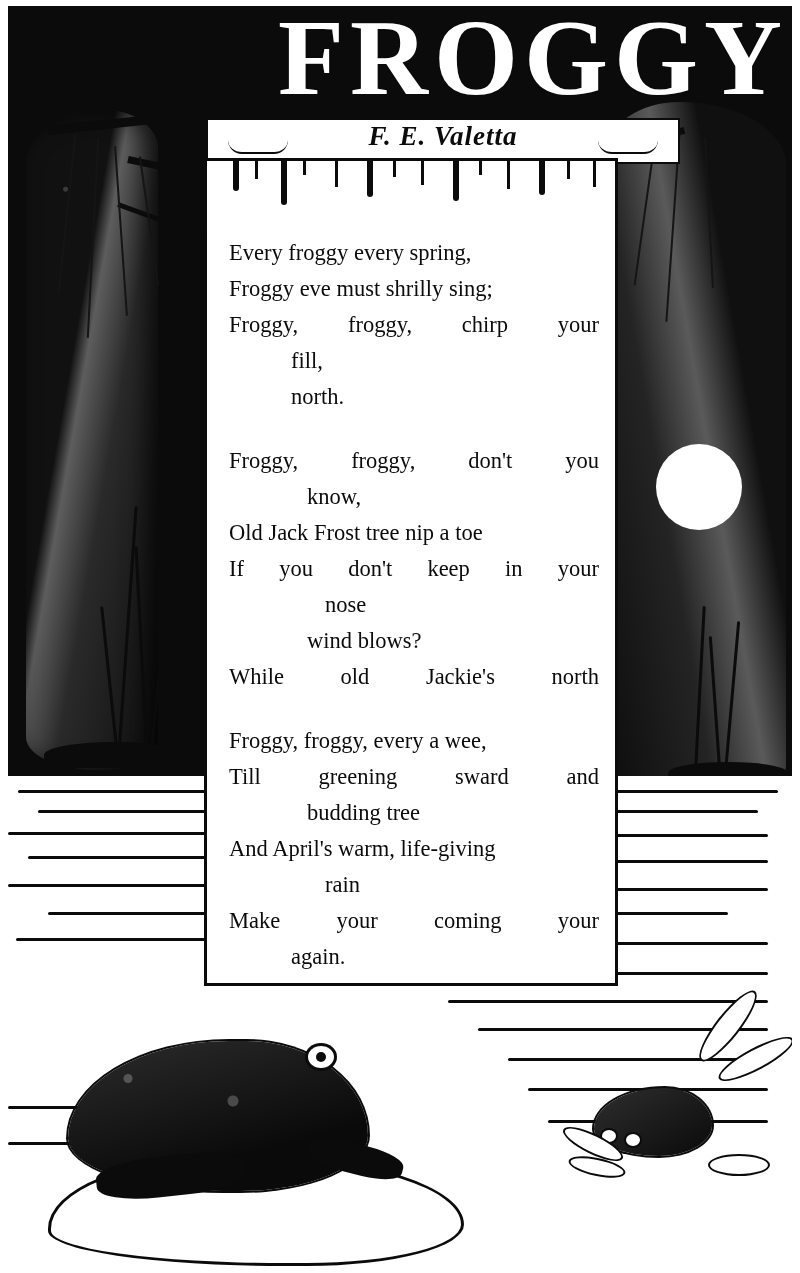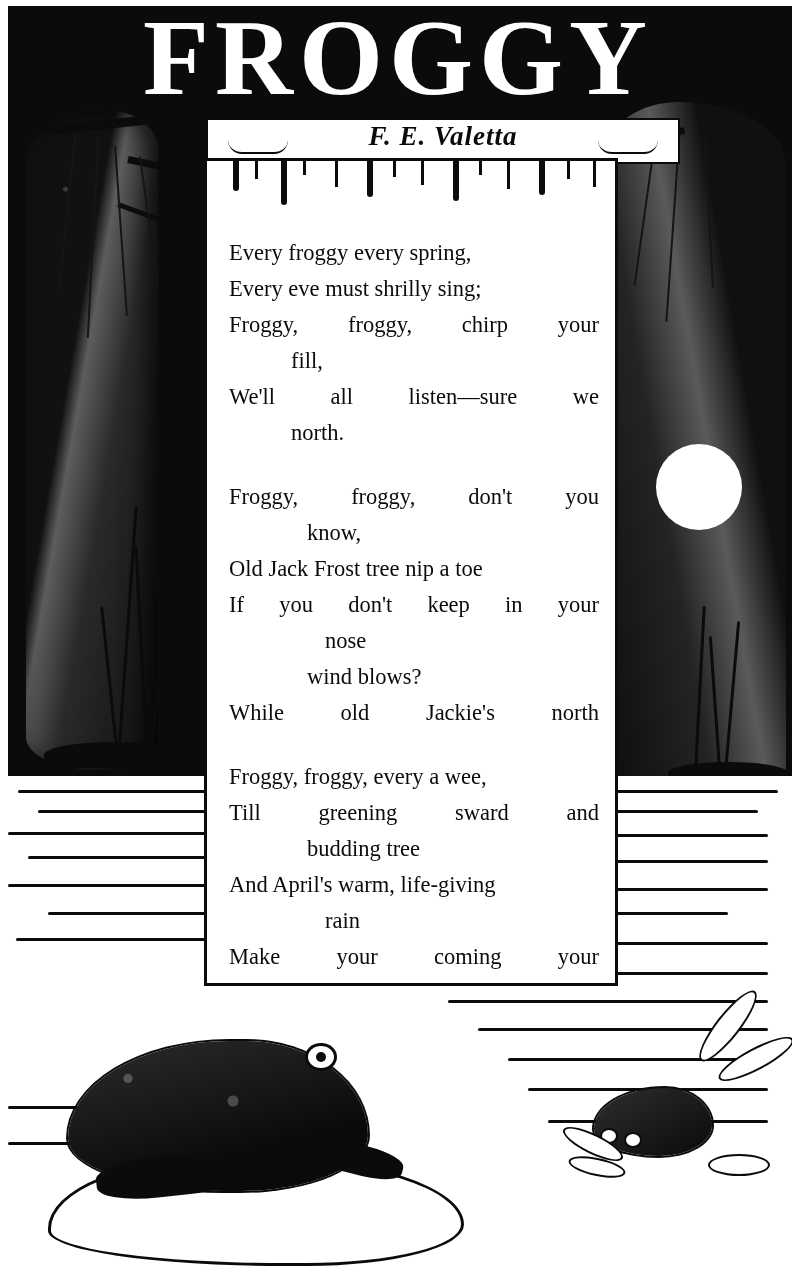--- a/index.html
+++ b/index.html
@@ -37,21 +37,21 @@
     top: 0;
     width: 784px;
     height: 118px;
     overflow: hidden;
   }
   .title-text {
     position: absolute;
     left: 0;
     top: -6px;
     width: 780px;
-    text-align: center;
+    text-align: right;
     font-family: "Liberation Serif", serif;
     font-weight: bold;
     font-size: 108px;
     letter-spacing: 6px;
     color: #ffffff;
     line-height: 1.08;
     text-shadow:
        2px 0 0 #0b0b0b, -2px 0 0 #0b0b0b,
        0 2px 0 #0b0b0b, 0 -2px 0 #0b0b0b;
   }
@@ -419,34 +419,28 @@
         <div class="drip" style="left:300px;height:28px;"></div>
         <div class="drip fat" style="left:332px;height:34px;"></div>
         <div class="drip" style="left:360px;height:18px;"></div>
         <div class="drip" style="left:386px;height:26px;"></div>
       </div>
 
       <div class="poem-body">
 
         <div class="stanza">
           <div class="verse">Every froggy every spring,</div>
-          <div class="verse">Every eve must shrilly sing;</div>
+          <div class="verse">Froggy eve must shrilly sing;</div>
           <div class="verse just">
             <span>Froggy,</span>
             <span>froggy,</span>
             <span>chirp</span>
             <span>your</span>
           </div>
           <div class="verse indent2">fill,</div>
-          <div class="verse just">
-            <span>We'll</span>
-            <span>all</span>
-            <span>listen—sure</span>
-            <span>we</span>
-          </div>
           <div class="verse indent2">north.</div>
         </div>
 
         <div class="stanza">
           <div class="verse just">
             <span>Froggy,</span>
             <span>froggy,</span>
             <span>don't</span>
             <span>you</span>
           </div>

